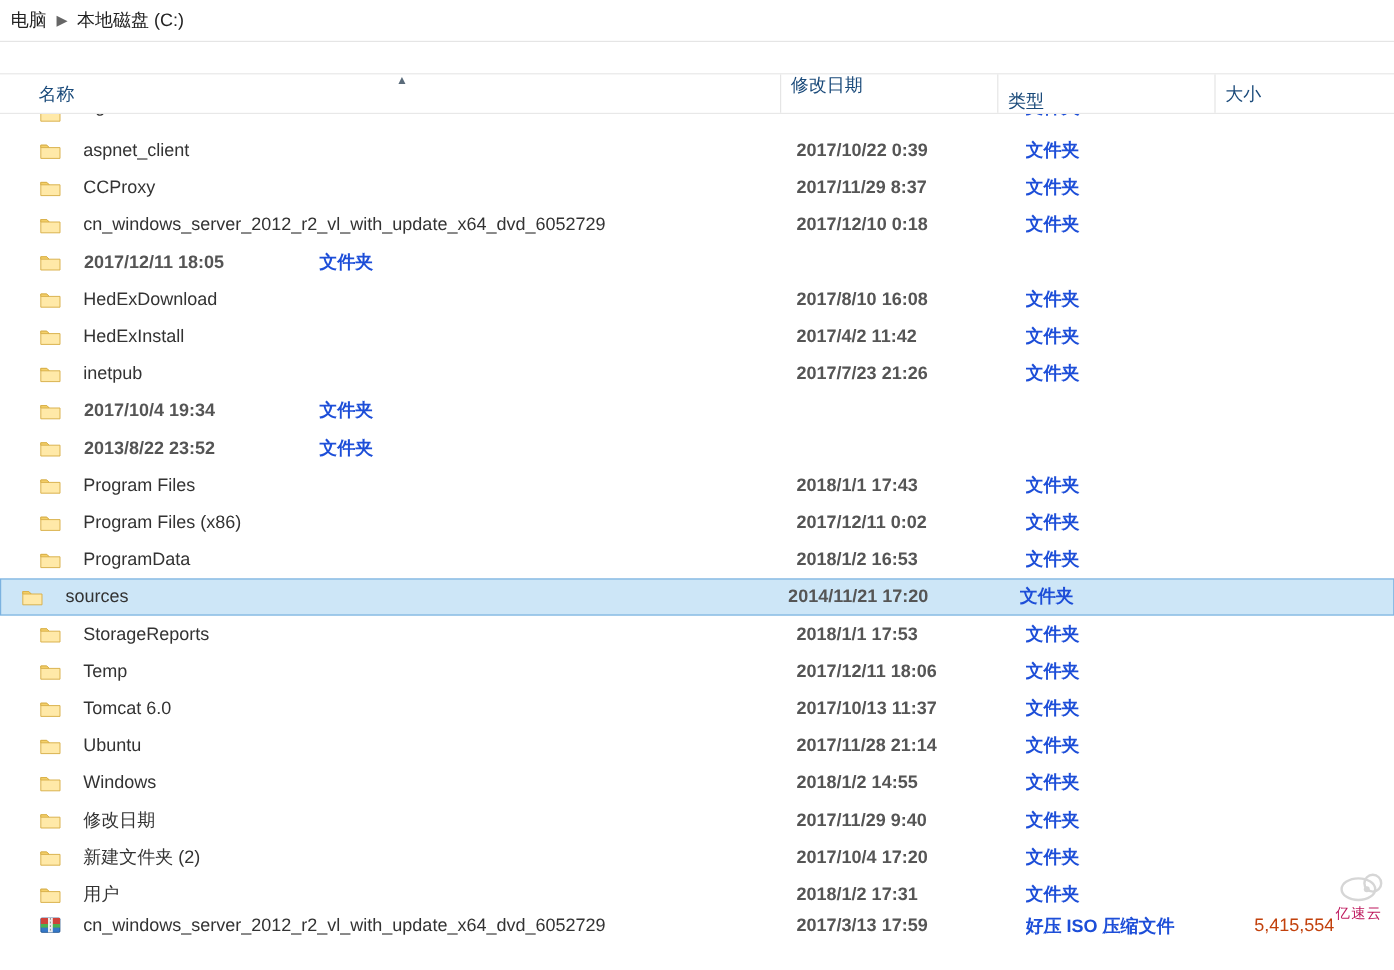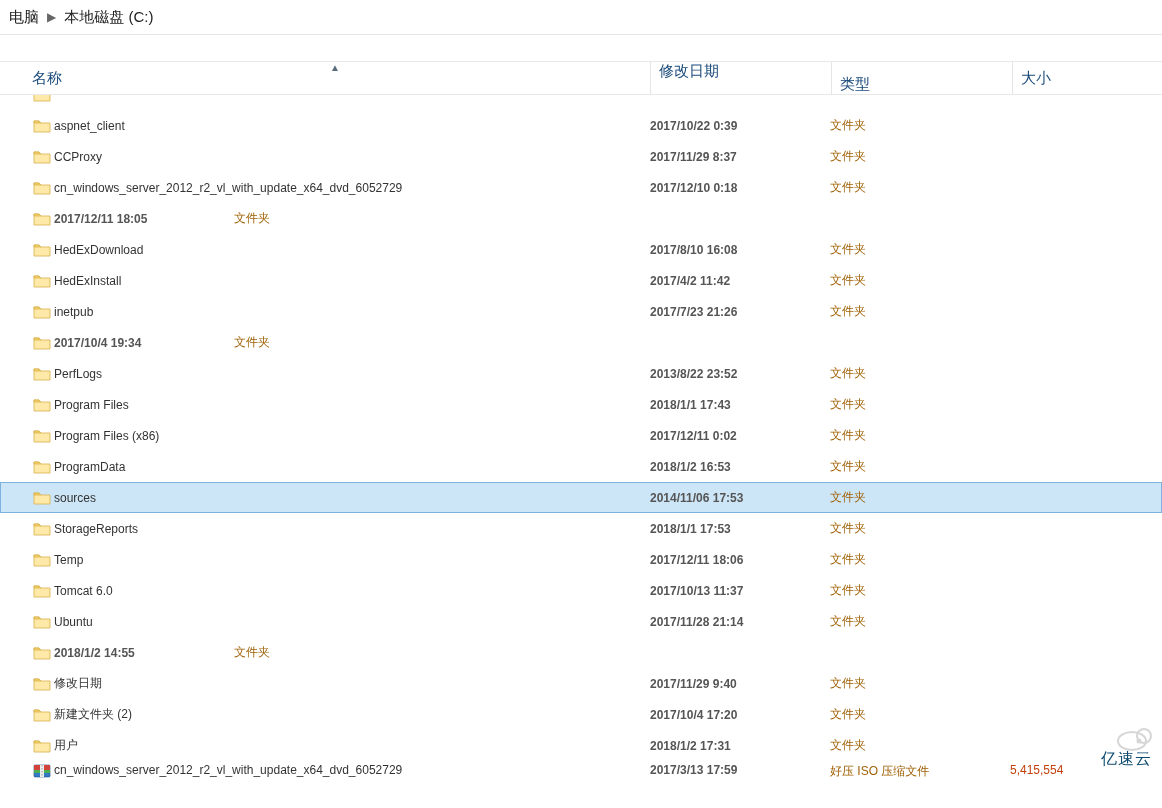--- a/index.html
+++ b/index.html
@@ -63,68 +63,69 @@
   .file-list {
     display: flex;
     flex-direction: column;
   }
   .file-row {
     display: flex;
     align-items: center;
     height: 31px;
     padding-left: 30px;
     color: #333;
-    font-size: 12px;
+    font-size: 15px;
     cursor: default;
+    gap: 16px;
   }
   .file-row.cutoff-top {
     height: 15px;
     overflow: hidden;
     align-items: flex-end;
     padding-bottom: 0;
   }
   .file-row.cutoff-top .cell, .file-row.cutoff-top .icon-slot {
     height: 30px;
     margin-top: -15px;
   }
   .file-row.selected {
     background: #cde6f7;
     border: 1px solid #7bb2e0;
-    padding-left: 29px;
+    padding-left: 14px;
   }
   .file-row.cutoff-bottom {
     height: 25px;
     overflow: hidden;
     align-items: flex-start;
     padding-top: 2px;
   }
   .icon-slot {
     width: 24px;
     display: flex;
     align-items: center;
     justify-content: center;
   }
   .cell { white-space: nowrap; overflow: hidden; text-overflow: ellipsis;}
   .cell.name { width: 596px; padding-left: 0px;}
   .cell.date { width: 180px; color: #555; font-weight: bold;}
-  .cell.type { width: 180px; color: #a16207;}
+  .cell.type { width: 180px; color: #1d4ed8; font-weight: bold;}
   .cell.size { width: 120px; color: #c2410c; text-align: left; padding-right: 10px;}
   .watermark {
     position: absolute;
     right: 6px;
     bottom: 56px;
     opacity: 0.6;
   }
   .watermark svg { display:block;}
   .watermark-text {
     position: absolute;
     right: 10px;
     bottom: 38px;
-    font-size: 16px;
-    color: #0c4a6e;
+    font-size: 12px;
+    color: #be185d;
     letter-spacing: 1px;
   }
 </style>
 </head>
 <body>
 
 <div class="breadcrumb">
   <span class="crumb">电脑</span>
   <span class="sep">▶</span>
   <span class="crumb">本地磁盘 (C:)</span>
@@ -258,21 +259,20 @@
       <span class="cell type">文件夹</span>
       <span class="cell size"></span>
     </div>
     <div class="file-row">
       <span class="icon-slot">
         <svg width="18" height="16" viewBox="0 0 18 16">
           <path d="M1 3 L6 3 L8 5 L17 5 L17 14 L1 14 Z" fill="#ffe9a8" stroke="#d8b04a" stroke-width="0.8"></path>
           <path d="M1 3 L6 3 L8 5 L1 5 Z" fill="#f5d16a" stroke="#d8b04a" stroke-width="0.8"></path>
         </svg>
       </span>
-      <span class="cell name">PerfLogs</span>
       <span class="cell date">2013/8/22 23:52</span>
       <span class="cell type">文件夹</span>
       <span class="cell size"></span>
     </div>
     <div class="file-row">
       <span class="icon-slot">
         <svg width="18" height="16" viewBox="0 0 18 16">
           <path d="M1 3 L6 3 L8 5 L17 5 L17 14 L1 14 Z" fill="#ffe9a8" stroke="#d8b04a" stroke-width="0.8"></path>
           <path d="M1 3 L6 3 L8 5 L1 5 Z" fill="#f5d16a" stroke="#d8b04a" stroke-width="0.8"></path>
         </svg>
@@ -307,21 +307,21 @@
       <span class="cell size"></span>
     </div>
     <div class="file-row selected">
       <span class="icon-slot">
         <svg width="18" height="16" viewBox="0 0 18 16">
           <path d="M1 3 L6 3 L8 5 L17 5 L17 14 L1 14 Z" fill="#ffe9a8" stroke="#d8b04a" stroke-width="0.8"></path>
           <path d="M1 3 L6 3 L8 5 L1 5 Z" fill="#f5d16a" stroke="#d8b04a" stroke-width="0.8"></path>
         </svg>
       </span>
       <span class="cell name">sources</span>
-      <span class="cell date">2014/11/06 17:53</span>
+      <span class="cell date">2014/11/21 17:20</span>
       <span class="cell type">文件夹</span>
       <span class="cell size"></span>
     </div>
     <div class="file-row">
       <span class="icon-slot">
         <svg width="18" height="16" viewBox="0 0 18 16">
           <path d="M1 3 L6 3 L8 5 L17 5 L17 14 L1 14 Z" fill="#ffe9a8" stroke="#d8b04a" stroke-width="0.8"></path>
           <path d="M1 3 L6 3 L8 5 L1 5 Z" fill="#f5d16a" stroke="#d8b04a" stroke-width="0.8"></path>
         </svg>
       </span>
@@ -366,20 +366,21 @@
       <span class="cell type">文件夹</span>
       <span class="cell size"></span>
     </div>
     <div class="file-row">
       <span class="icon-slot">
         <svg width="18" height="16" viewBox="0 0 18 16">
           <path d="M1 3 L6 3 L8 5 L17 5 L17 14 L1 14 Z" fill="#ffe9a8" stroke="#d8b04a" stroke-width="0.8"></path>
           <path d="M1 3 L6 3 L8 5 L1 5 Z" fill="#f5d16a" stroke="#d8b04a" stroke-width="0.8"></path>
         </svg>
       </span>
+      <span class="cell name">Windows</span>
       <span class="cell date">2018/1/2 14:55</span>
       <span class="cell type">文件夹</span>
       <span class="cell size"></span>
     </div>
     <div class="file-row">
       <span class="icon-slot">
         <svg width="18" height="16" viewBox="0 0 18 16">
           <path d="M1 3 L6 3 L8 5 L17 5 L17 14 L1 14 Z" fill="#ffe9a8" stroke="#d8b04a" stroke-width="0.8"></path>
           <path d="M1 3 L6 3 L8 5 L1 5 Z" fill="#f5d16a" stroke="#d8b04a" stroke-width="0.8"></path>
         </svg>

